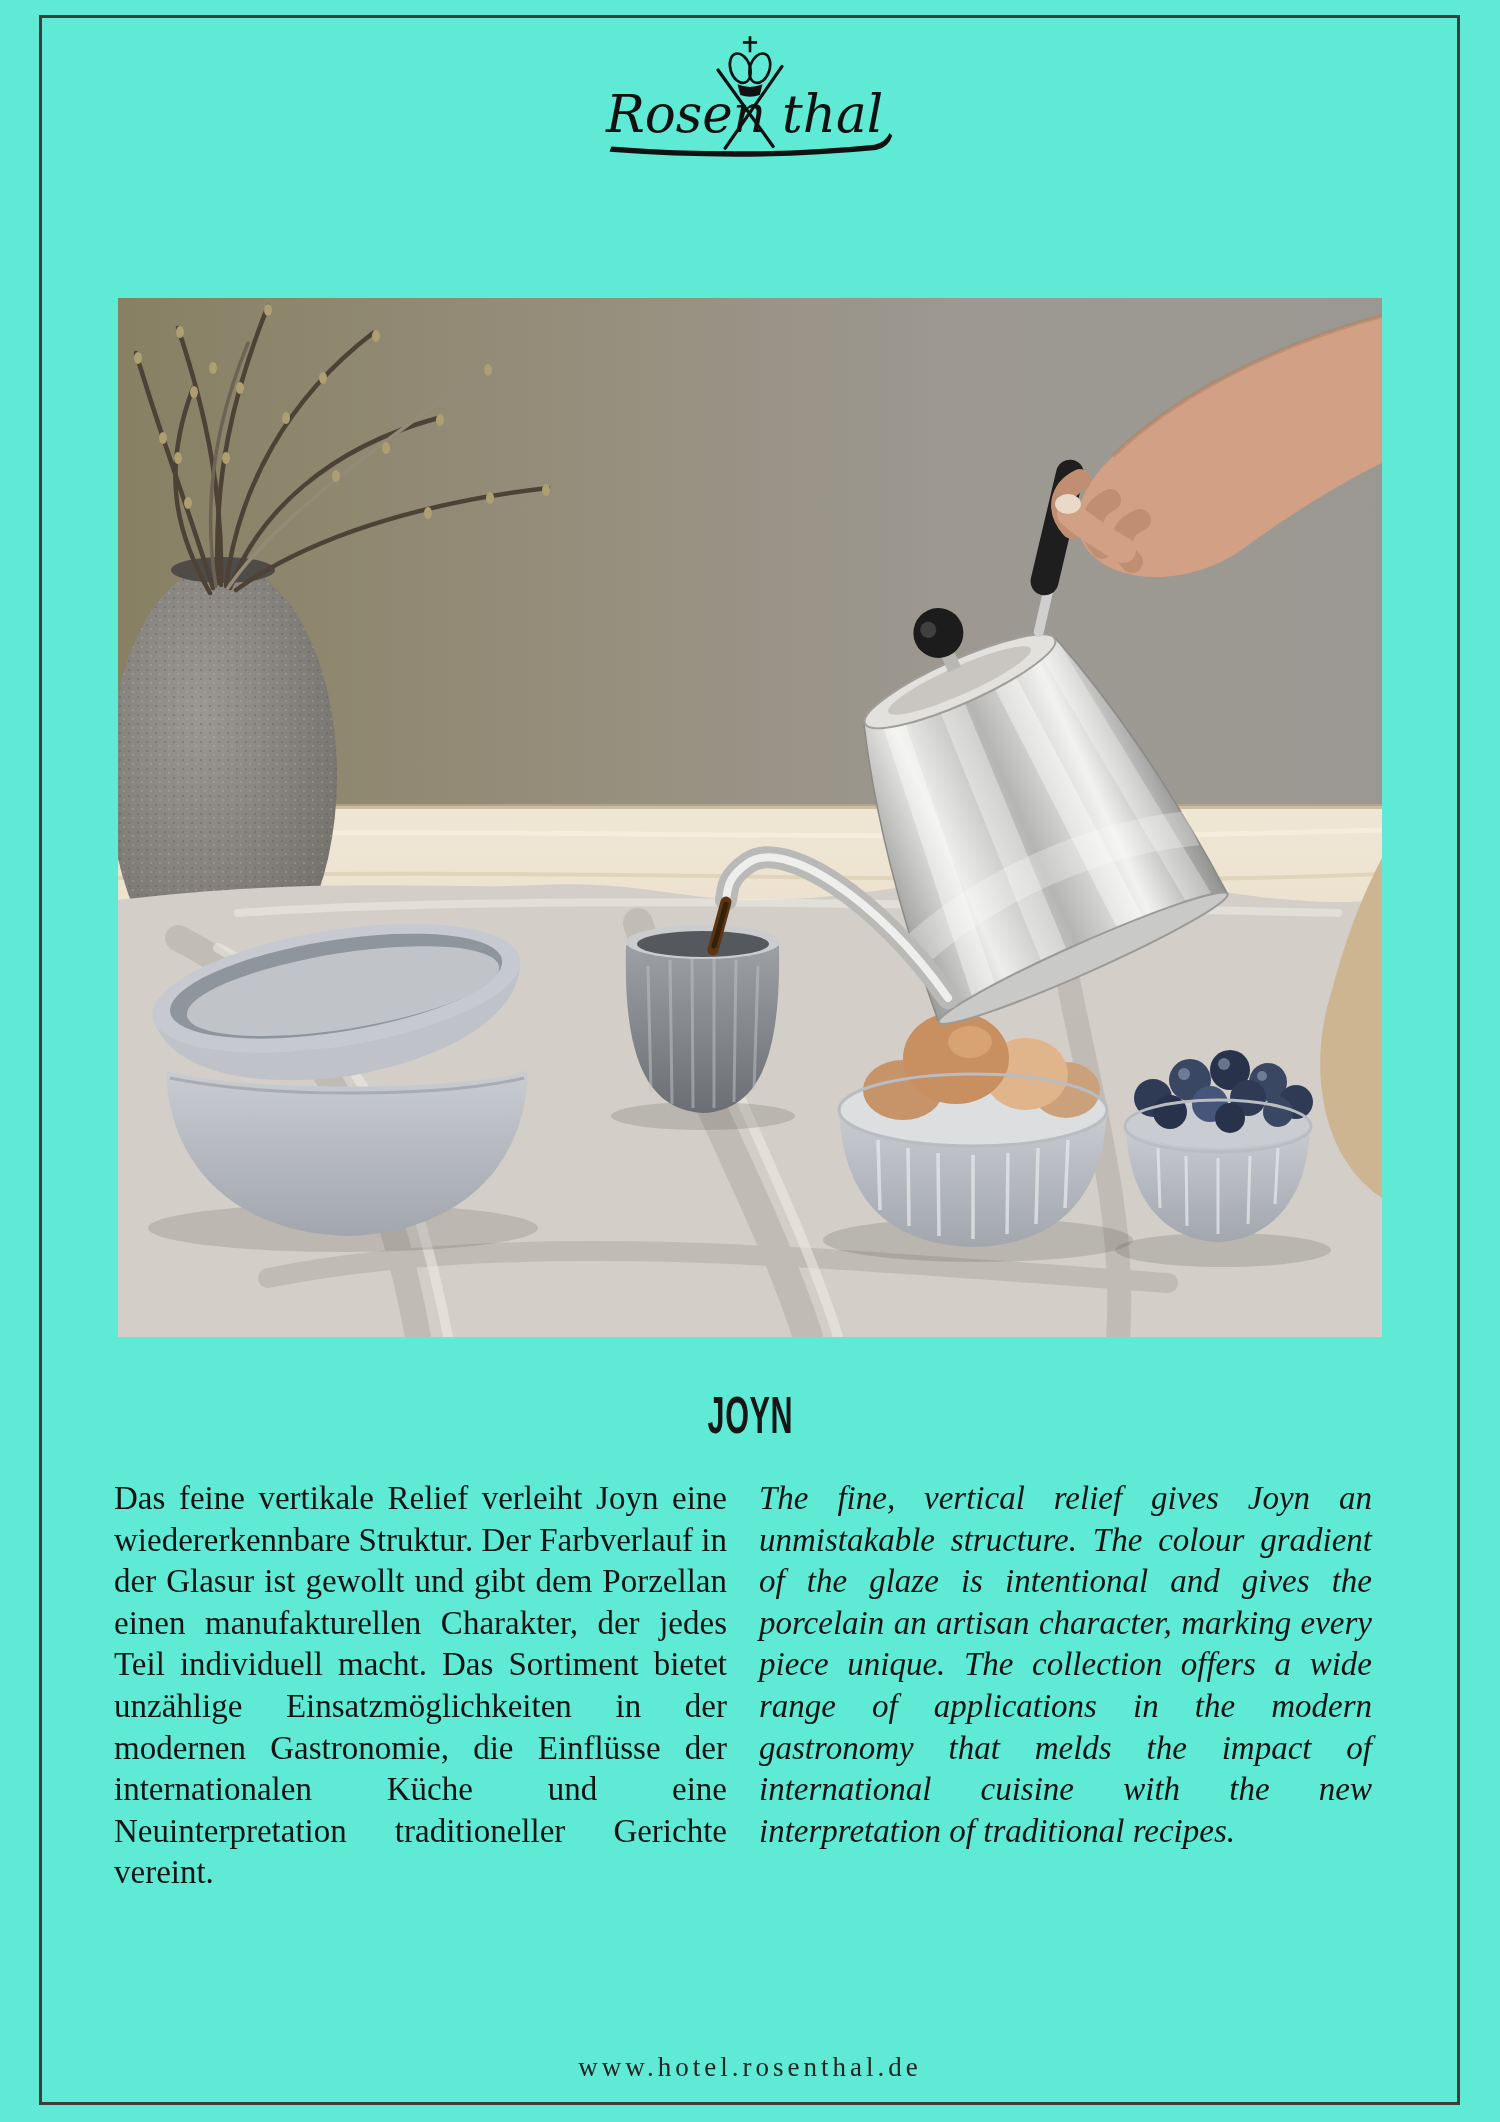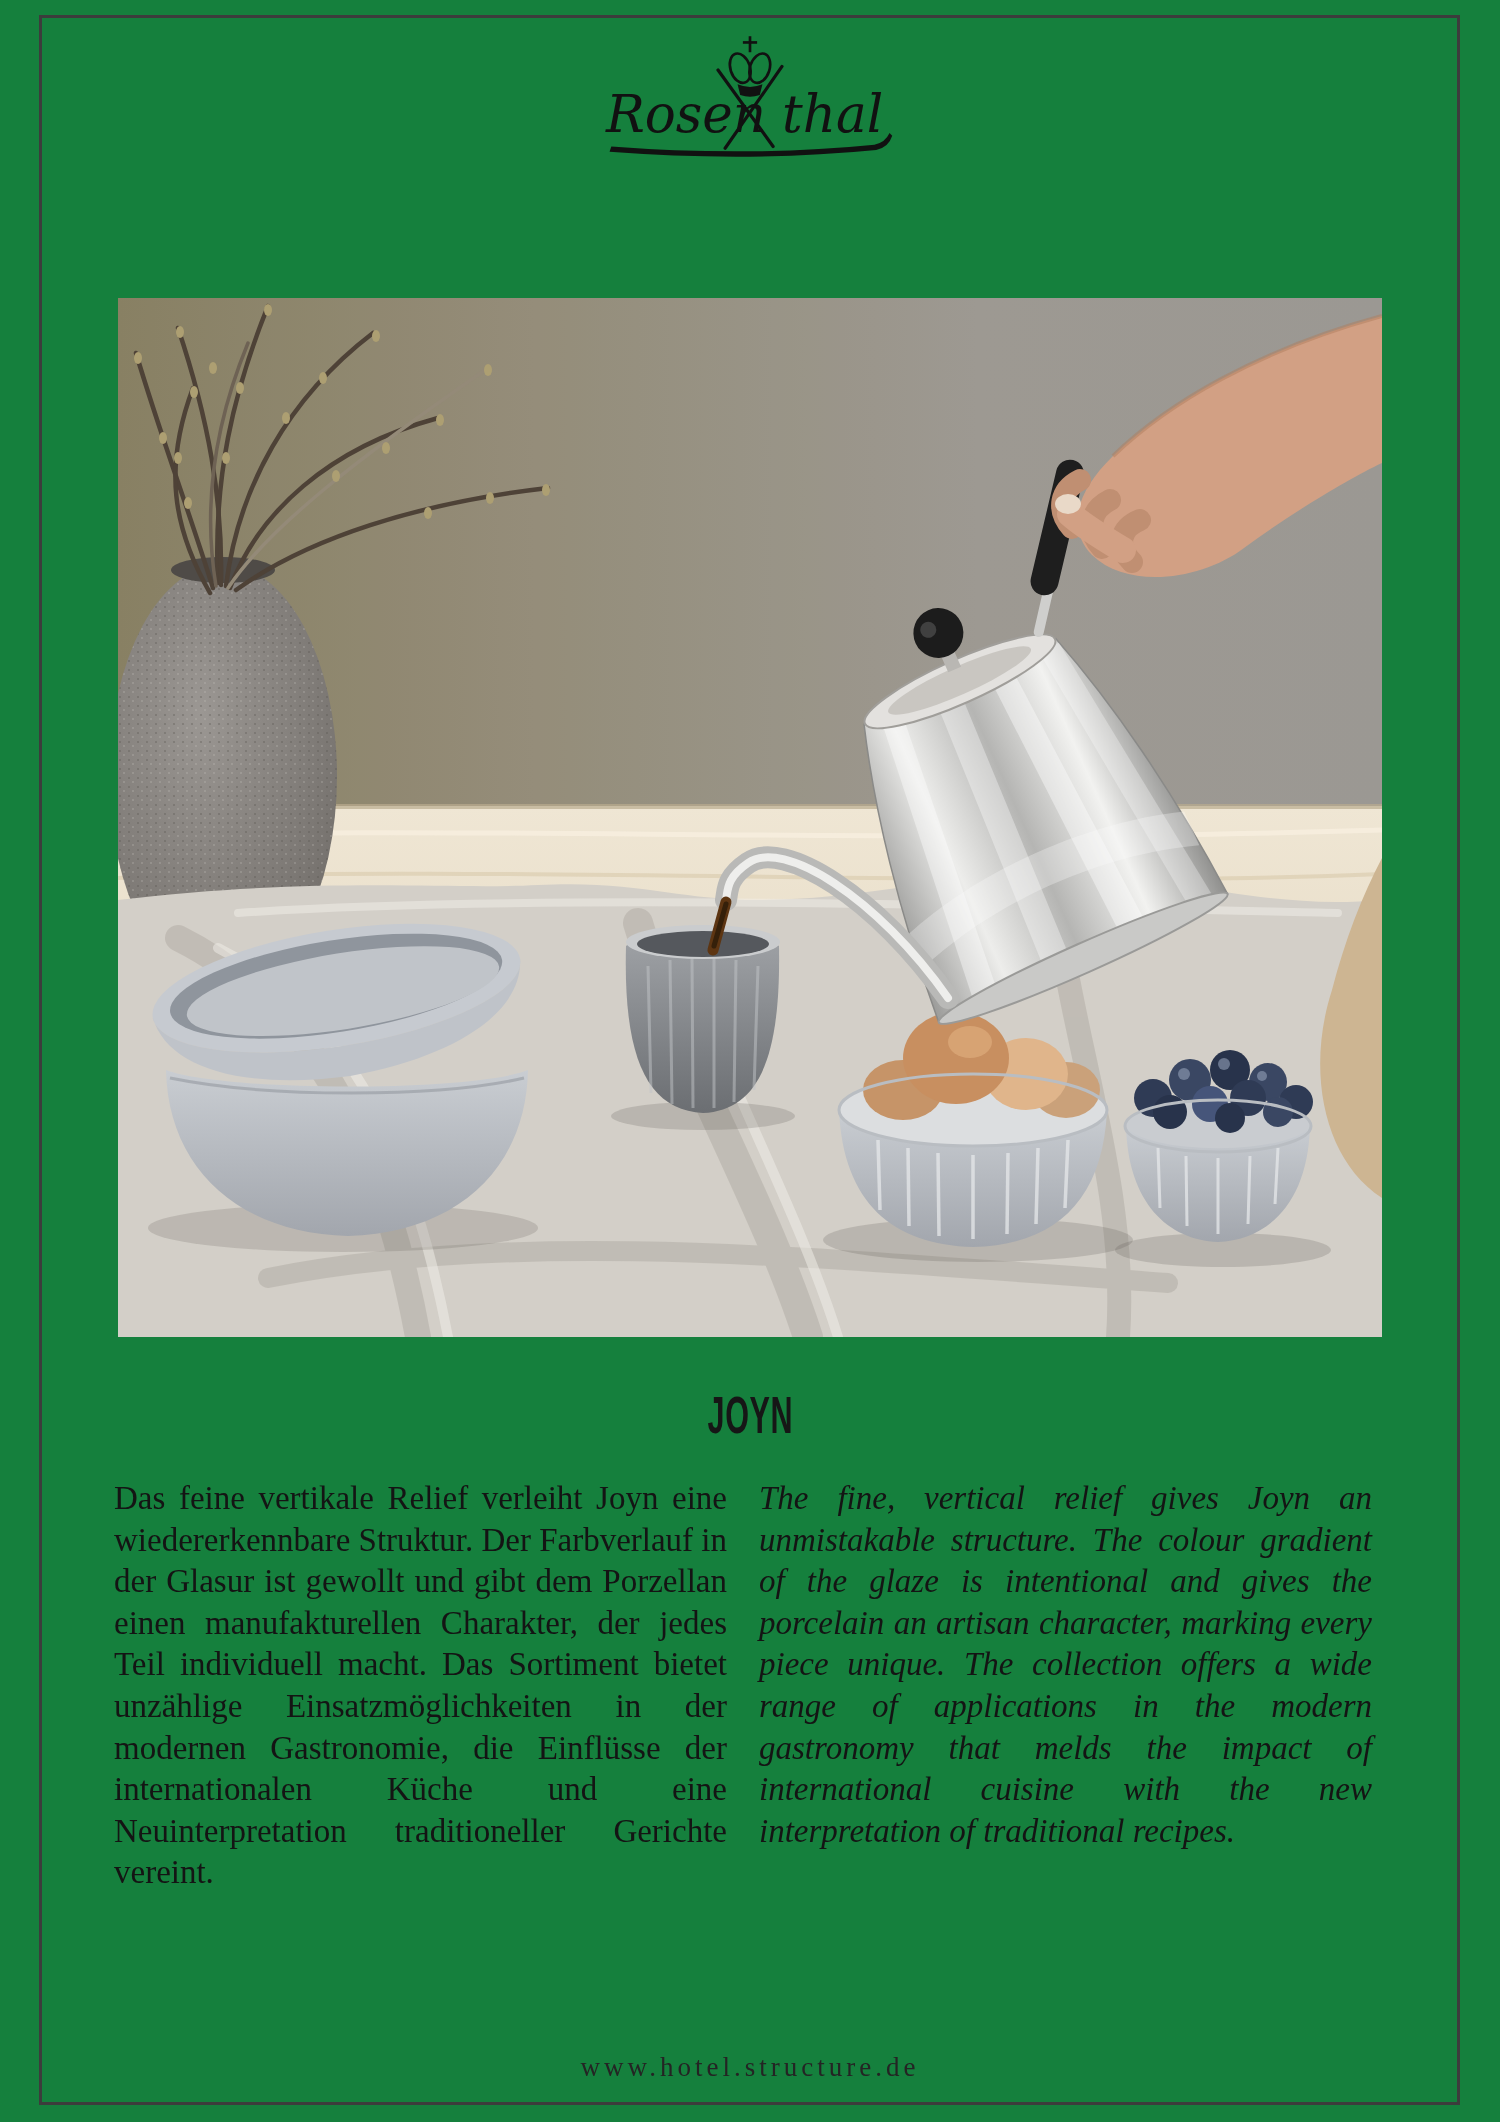--- a/index.html
+++ b/index.html
@@ -1,16 +1,16 @@
 <!DOCTYPE html>
 <html><head>
 <meta charset="utf-8">
 <style>
   html,body{margin:0;padding:0;background:#ffffff;}
-  .page{position:relative;width:1500px;height:2122px;background:#15803d;overflow:hidden;
+  .page{position:relative;width:1500px;height:2122px;background:#5eead4;overflow:hidden;
         font-family:"Liberation Serif", serif;color:#1a1a1a;}
   .frame{position:absolute;left:39px;top:15px;width:1421px;height:2090px;
          border:3px solid #3c3c3c;box-sizing:border-box;}
   .logo{position:absolute;top:32px;left:50%;transform:translateX(-50%);width:320px;height:140px;}
   .tagline{position:absolute;top:180px;left:0;width:100%;text-align:center;
            font-family:"Liberation Sans", sans-serif;font-size:21px;letter-spacing:6.5px;
            color:#222;white-space:nowrap;}
   .photo{position:absolute;left:118px;top:298px;width:1264px;height:1039px;}
   .title{position:absolute;top:1386px;left:0;width:100%;text-align:center;
          font-family:"Liberation Sans", sans-serif;font-size:51px;font-weight:bold;
@@ -276,14 +276,14 @@
 
   <div class="title">
     <span>JOYN</span>
   </div>
 
   <div class="columns">
     <p class="col de" style="margin:0;">Das feine vertikale Relief verleiht Joyn eine wiedererkennbare Struktur. Der Farbverlauf in der Glasur ist gewollt und gibt dem Porzellan einen manufakturellen Charakter, der jedes Teil individuell macht. Das Sortiment bietet unzählige Einsatzmöglichkeiten in der modernen Gastronomie, die Einflüsse der internationalen Küche und eine Neuinterpretation traditioneller Gerichte vereint.</p>
     <p class="col en" style="margin:0;">The fine, vertical relief gives Joyn an unmistakable structure. The colour gradient of the glaze is intentional and gives the porcelain an artisan character, marking every piece unique. The collection offers a wide range of applications in the modern gastronomy that melds the impact of international cuisine with the new interpretation of traditional recipes.</p>
   </div>
 
-  <div class="footer">www.hotel.structure.de</div>
+  <div class="footer">www.hotel.rosenthal.de</div>
 </div>
 
 </body></html>

